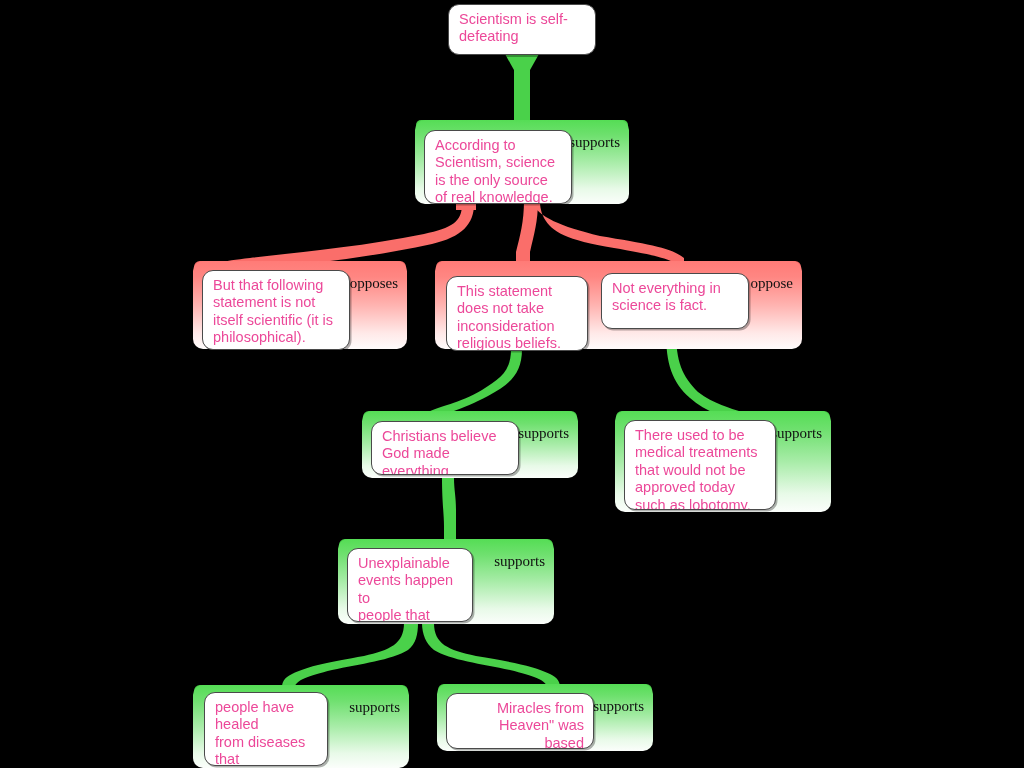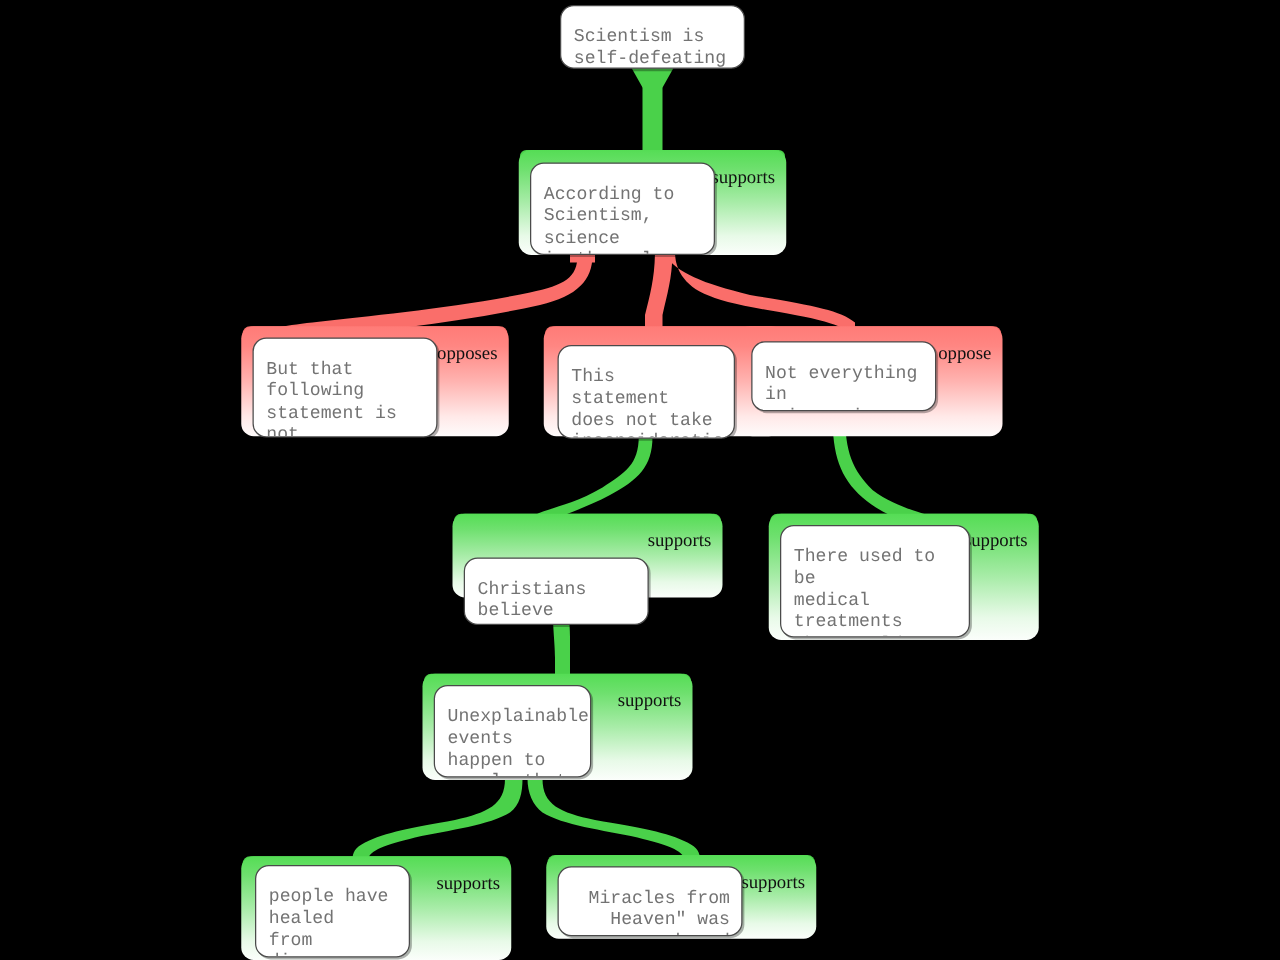--- a/index.html
+++ b/index.html
@@ -61,25 +61,25 @@
 
   
   .claim {
     position: absolute;
     z-index: 3;
     background: #ffffff;
     border: 1.3px solid #4a4a4a;
     border-radius: 11px;
     box-sizing: border-box;
     box-shadow: 1.5px 1.5px 0 rgba(0,0,0,0.30);
-    padding: 17px 9px 6px 10px;
+    padding: 6px 9px 6px 10px;
     font-size: 14.5px;
     line-height: 17.4px;
-    color: #737373;
-    font-family: Liberation Mono, monospace;
+    color: #ec4899;
+    font-family: Liberation Sans, sans-serif;
     white-space: pre-line;
     overflow: hidden;
   }
 
   
   .claim.root {
     box-shadow: 2px 2px 0 rgba(0,0,0,0.32);
   }
 </style>
 </head>
@@ -230,21 +230,21 @@
 philosophical).</div>
 
   <div class="claim" style="left:446px;top:276px;width:142px;height:75px;">This statement
 does not take
 inconsideration
 religious beliefs.</div>
 
   <div class="claim" style="left:601px;top:273px;width:148px;height:56px;">Not everything in
 science is fact.</div>
 
-  <div class="claim" style="left:371px;top:446px;width:148px;height:54px;">Christians believe
+  <div class="claim" style="left:371px;top:421px;width:148px;height:54px;">Christians believe
 God made
 everything.</div>
 
   <div class="claim" style="left:624px;top:420px;width:152px;height:90px;">There used to be
 medical treatments
 that would not be
 approved today
 such as lobotomy.</div>
 
   <div class="claim" style="left:347px;top:548px;width:126px;height:74px;">Unexplainable

